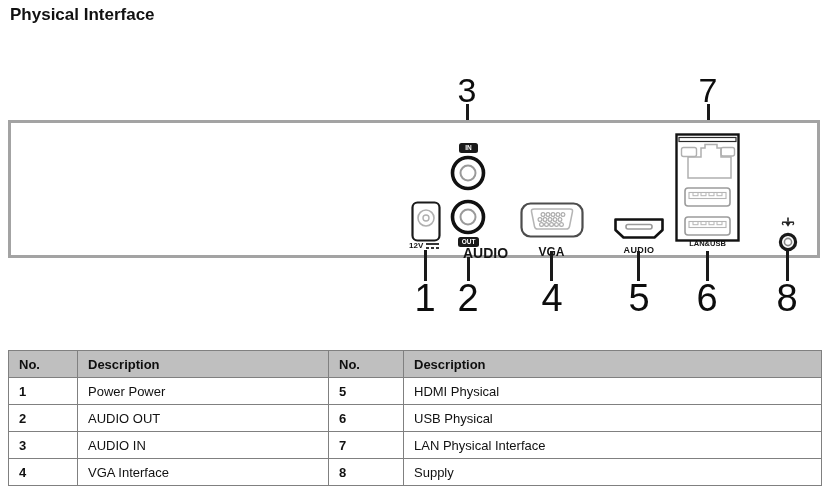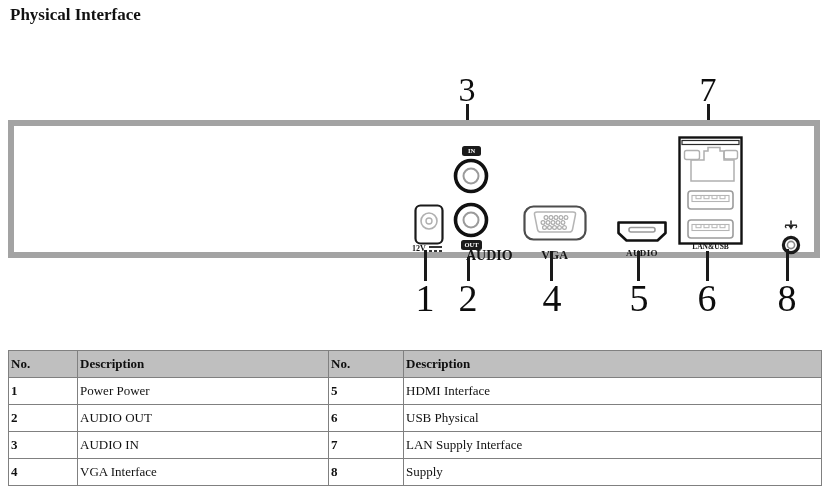--- a/index.html
+++ b/index.html
@@ -1,39 +1,39 @@
 <!DOCTYPE html>
 <html><head>
 <meta charset="utf-8">
 <style>
   html,body{margin:0;padding:0;background:#fff;}
   .page{position:relative;width:826px;height:493px;background:#ffffff;
-        font-family:Liberation Serif, serif;color:#111;overflow:hidden;}
+        font-family:Liberation Sans, sans-serif;color:#111;overflow:hidden;}
   .title{position:absolute;left:10px;top:5px;font-size:17px;font-weight:bold;color:#111;}
 
   
   .device{position:absolute;left:8px;top:120px;width:812px;height:138px;
-          border:6px solid #a3a3a3;box-sizing:border-box;background:#fff;}
+          border:3px solid #a3a3a3;box-sizing:border-box;background:#fff;}
   .abs{position:absolute;}
   .port-label{position:absolute;font-weight:bold;color:#151515;text-align:center;line-height:1;}
   .badge{position:absolute;background:#1a1a1a;color:#fff;font-weight:bold;font-size:6.5px;
          line-height:1;padding:1.5px 2.5px;border-radius:2.5px;text-align:center;}
   .lbl-12v{display:flex;align-items:center;gap:2px;}
 
   
   .cline{position:absolute;width:3px;background:#1a1a1a;}
   .cnum{position:absolute;width:40px;text-align:center;font-size:38px;line-height:1;
         font-weight:400;color:#0d0d0d;}
   .cnum.top{font-size:34px;}
 
   
   .iface-table{position:absolute;left:8px;top:350px;border-collapse:collapse;
                table-layout:fixed;width:813px;font-size:13px;}
   .iface-table th,.iface-table td{border:1px solid #808080;height:26px;
-               padding:0 4px 0 2px;text-align:left;vertical-align:middle;
+               padding:0 4px 0 10px;text-align:left;vertical-align:middle;
                overflow:hidden;white-space:nowrap;}
   .iface-table th{background:#bfbfbf;font-weight:bold;color:#0f0f0f;}
   .iface-table td.num{font-weight:bold;}
 </style>
 </head>
 <body>
 
 <div class="page">
 
   <div class="title">Physical Interface</div>
@@ -168,33 +168,33 @@
         <th>Description</th>
         <th>No.</th>
         <th>Description</th>
       </tr>
     </thead>
     <tbody>
       <tr>
         <td class="num">1</td>
         <td>Power Power</td>
         <td class="num">5</td>
-        <td>HDMI Interface</td>
+        <td>HDMI Physical</td>
       </tr>
       <tr>
         <td class="num">2</td>
         <td>AUDIO OUT</td>
         <td class="num">6</td>
         <td>USB Physical</td>
       </tr>
       <tr>
         <td class="num">3</td>
         <td>AUDIO IN</td>
         <td class="num">7</td>
-        <td>LAN Supply Interface</td>
+        <td>LAN Physical Interface</td>
       </tr>
       <tr>
         <td class="num">4</td>
         <td>VGA Interface</td>
         <td class="num">8</td>
         <td>Supply</td>
       </tr>
     </tbody>
   </table>
 

